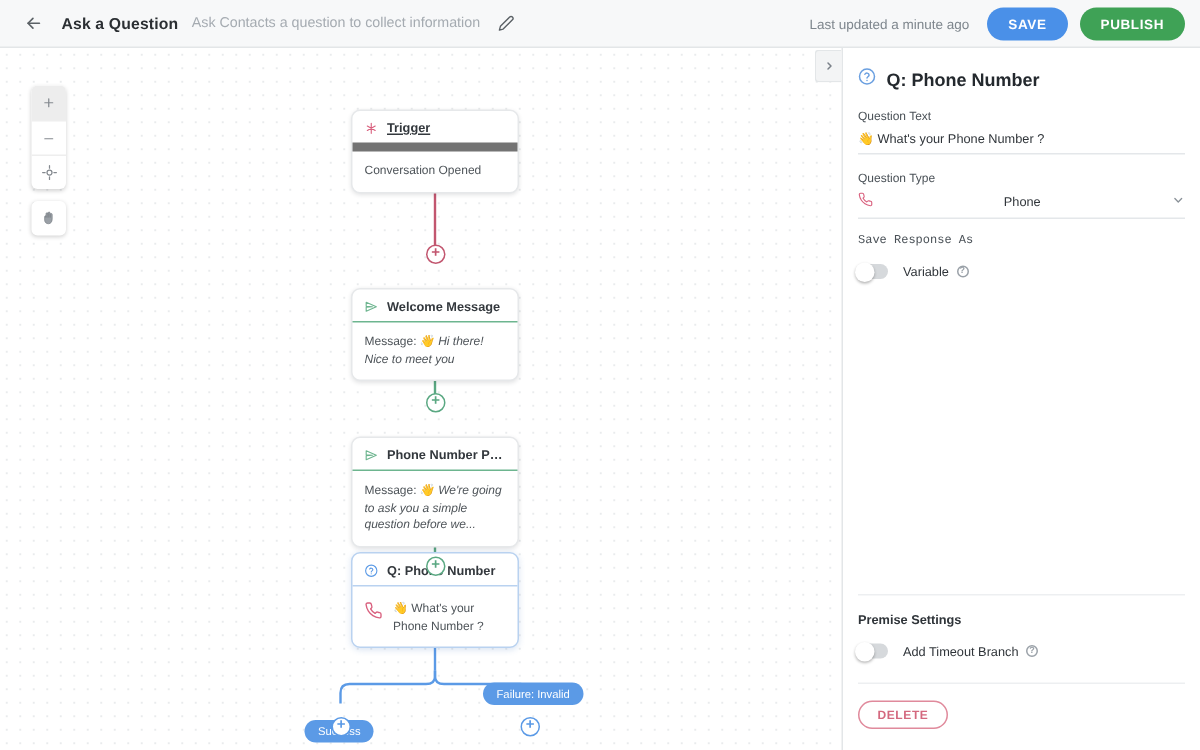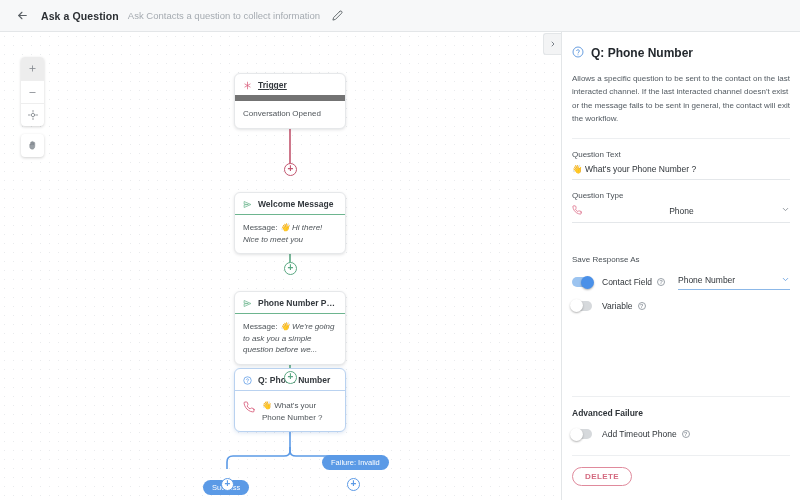--- a/index.html
+++ b/index.html
@@ -146,21 +146,21 @@
   }
   .field-label { font-size:8px; color:#4a5157; margin-top:11px; }
   .field-line {
     border-bottom:1px solid #e4e7ea; padding:5px 0 5px 0;
     display:flex; align-items:center; gap:5px;
     font-size:8.5px; color:#2f3439;
   }
   .field-line.sel { cursor:pointer;text-align:center; }
   .field-line .grow { flex:1; }
   .chev { color:#8b9299; font-size:9px; line-height:1; }
-  .section-label { font-size:8px; color:#4a5157; margin-top:32px; }
+  .section-label { font-size:8px; color:#4a5157; margin-top:10px;font-family:Liberation Mono, monospace; }
 
   .toggle-row { display:flex; align-items:center; margin-top:11px; }
   .toggle {
     width:20px; height:10px; border-radius:5px; position:relative;
     flex:0 0 auto; cursor:pointer;
   }
   .toggle .knob {
     position:absolute; top:-1.5px; width:13px; height:13px; border-radius:50%;
     background:#fff; box-shadow:0 1px 2px rgba(0,0,0,.3);
   }
@@ -204,20 +204,25 @@
           <polyline points="11 18 5 12 11 6"></polyline>
       </svg>
     </div>
     <div class="wf-title">Ask a Question</div>
     <div class="wf-desc">Ask Contacts a question to collect information</div>
     <div class="edit-pencil">
       <svg width="11" height="11" viewBox="0 0 24 24" fill="none" stroke="#5b6166" stroke-width="2" stroke-linecap="round" stroke-linejoin="round">
         <path d="M17 3a2.8 2.8 0 1 1 4 4L7.5 20.5 2 22l1.5-5.5L17 3z"></path>
       </svg>
     </div>
+    <div class="topbar-right">
+      <span class="last-updated">Last updated a minute ago</span>
+      <button class="btn-save">SAVE</button>
+      <button class="btn-publish">PUBLISH</button>
+    </div>
   </div>
 
   <div class="canvas">
 
     <div class="zoom-stack">
       <div class="zoom-btn active">
         <svg width="9" height="9" viewBox="0 0 24 24" stroke="#84898f" stroke-width="2.2" stroke-linecap="round">
           <line x1="12" y1="5" x2="12" y2="19"></line>
             <line x1="5" y1="12" x2="19" y2="12"></line>
         </svg>
@@ -356,21 +361,20 @@
       <span>
         <svg width="12" height="12" viewBox="0 0 24 24" fill="none" stroke="#6a9fe0" stroke-width="2">
           <circle cx="12" cy="12" r="10"></circle>
             <path d="M9.2 9a3 3 0 0 1 5.6 1c0 2-2.8 2.5-2.8 4" stroke-linecap="round"></path>
             <circle cx="12" cy="17.4" r="1" fill="#6a9fe0" stroke="none"></circle>
         </svg>
       </span>
       <span class="panel-title">Q: Phone Number</span>
     </div>
 
-    <div class="panel-desc">Allows a specific question to be sent to the contact on the last interacted channel. If the last interacted channel doesn't exist or the message fails to be sent in general, the contact will exit the workflow.</div>
 
     <div class="field-label">Question Text</div>
     <div class="field-line">
       <span class="grow">👋 What's your Phone Number ?</span>
     </div>
 
     <div class="field-label">Question Type</div>
     <div class="field-line sel">
       <span>
         <svg width="10" height="10" viewBox="0 0 24 24" fill="none" stroke="#d9607e" stroke-width="1.8" stroke-linecap="round" stroke-linejoin="round">
@@ -380,52 +384,37 @@
       <span class="grow">Phone</span>
       <span class="chev">
         <svg width="9" height="9" viewBox="0 0 24 24" fill="none" stroke="#8b9299" stroke-width="2.4" stroke-linecap="round" stroke-linejoin="round">
             <polyline points="6 9 12 15 18 9"></polyline>
           </svg>
       </span>
     </div>
 
     <div class="section-label">Save Response As</div>
 
-    <div class="toggle-row">
-      <div class="toggle on">
-          <div class="knob"></div>
-        </div>
-      <span class="toggle-label">Contact Field</span>
-      <span class="info-i">?</span>
-      <div class="cf-select">
-        <span class="val">Phone Number</span>
-        <span class="chev">
-          <svg width="9" height="9" viewBox="0 0 24 24" fill="none" stroke="#6ea4e0" stroke-width="2.4" stroke-linecap="round" stroke-linejoin="round">
-              <polyline points="6 9 12 15 18 9"></polyline>
-            </svg>
-        </span>
-      </div>
-    </div>
 
     <div class="toggle-row">
       <div class="toggle off">
           <div class="knob"></div>
         </div>
       <span class="toggle-label">Variable</span>
       <span class="info-i">?</span>
     </div>
 
     <div class="panel-abs-bottom">
       <div class="adv-divider"></div>
-      <div class="adv-title">Advanced Failure</div>
+      <div class="adv-title">Premise Settings</div>
       <div class="toggle-row">
         <div class="toggle off">
             <div class="knob"></div>
           </div>
-        <span class="toggle-label">Add Timeout Phone</span>
+        <span class="toggle-label">Add Timeout Branch</span>
         <span class="info-i">?</span>
       </div>
       <div class="delete-divider"></div>
       <button class="btn-delete">DELETE</button>
       <div style="height:14px"></div>
     </div>
 
   </div>
 </div>
 

